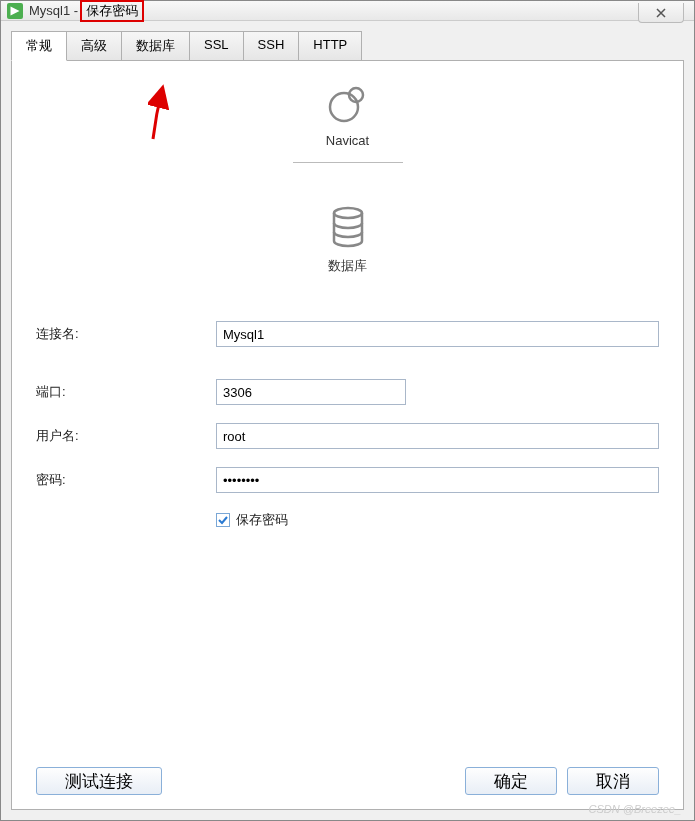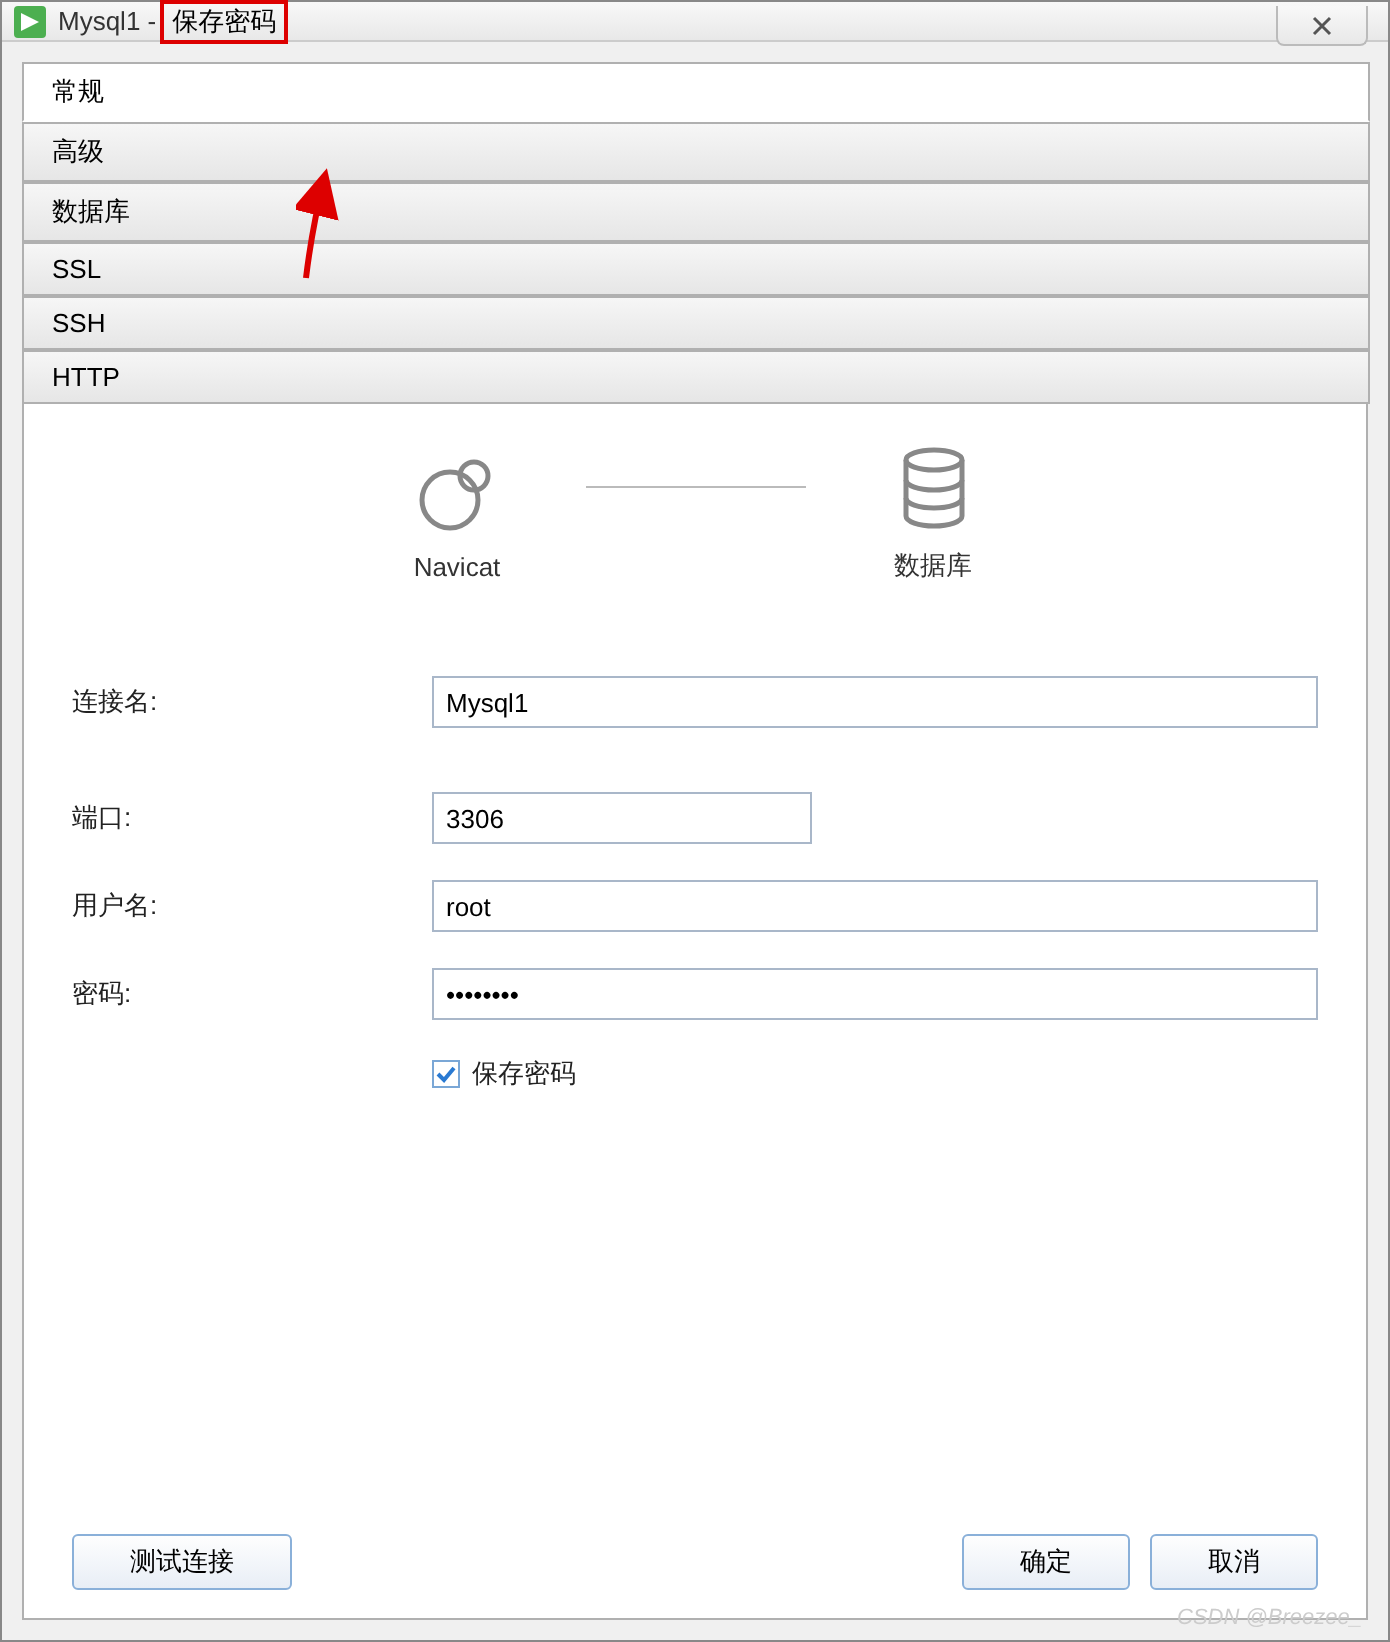--- a/index.html
+++ b/index.html
@@ -57,21 +57,20 @@
     .body-area {
       padding: 10px;
       flex: 1;
       display: flex;
       flex-direction: column;
       background: #f0f0f0;
     }
     .tab-row {
       display: flex;
       gap: 0;
-      flex-direction: column;
     }
     .tab {
       padding: 5px 14px;
       border: 1px solid #b0b0b0;
       background: linear-gradient(#f6f6f6,#e6e6e6);
       margin-right: -1px;
       font-size: 13px;
       position: relative;
       cursor: pointer;
     }
@@ -89,20 +88,21 @@
       display: flex;
       flex-direction: column;
       position: relative;
     }
     .diagram {
       display: flex;
       align-items: center;
       justify-content: center;
       gap: 40px;
       margin-bottom: 14px;
+      flex-direction: column;
     }
     .diagram-item { text-align: center; }
     .diagram-icon { width: 48px; height: 48px; display:flex; align-items:center; justify-content:center; margin:0 auto; }
     .diagram-label { margin-top: 6px; color: #333; }
     .diagram-line { width: 110px; height: 1px; background: #bbb; margin-top: -26px; }
     .form { margin-top: 12px; }
     .form-row {
       display: flex;
       align-items: center;
       margin-bottom: 18px;
@@ -132,21 +132,21 @@
       display: flex;
       align-items: center;
       padding-top: 12px;
     }
     .btn {
       height: 28px;
       padding: 0 28px;
       border: 1px solid #8ab0d9;
       background: linear-gradient(#fefefe,#e8eef6);
       border-radius: 3px;
-      font-size: 13px;
+      font-size: 17px;
       cursor: pointer;
       font-family: inherit;
     }
     .btn + .btn { margin-left: 10px; }
     .spacer { flex: 1; }
     .red-arrow {
       position: absolute;
       left: 148px; top: 84px;
       pointer-events: none;
     }

